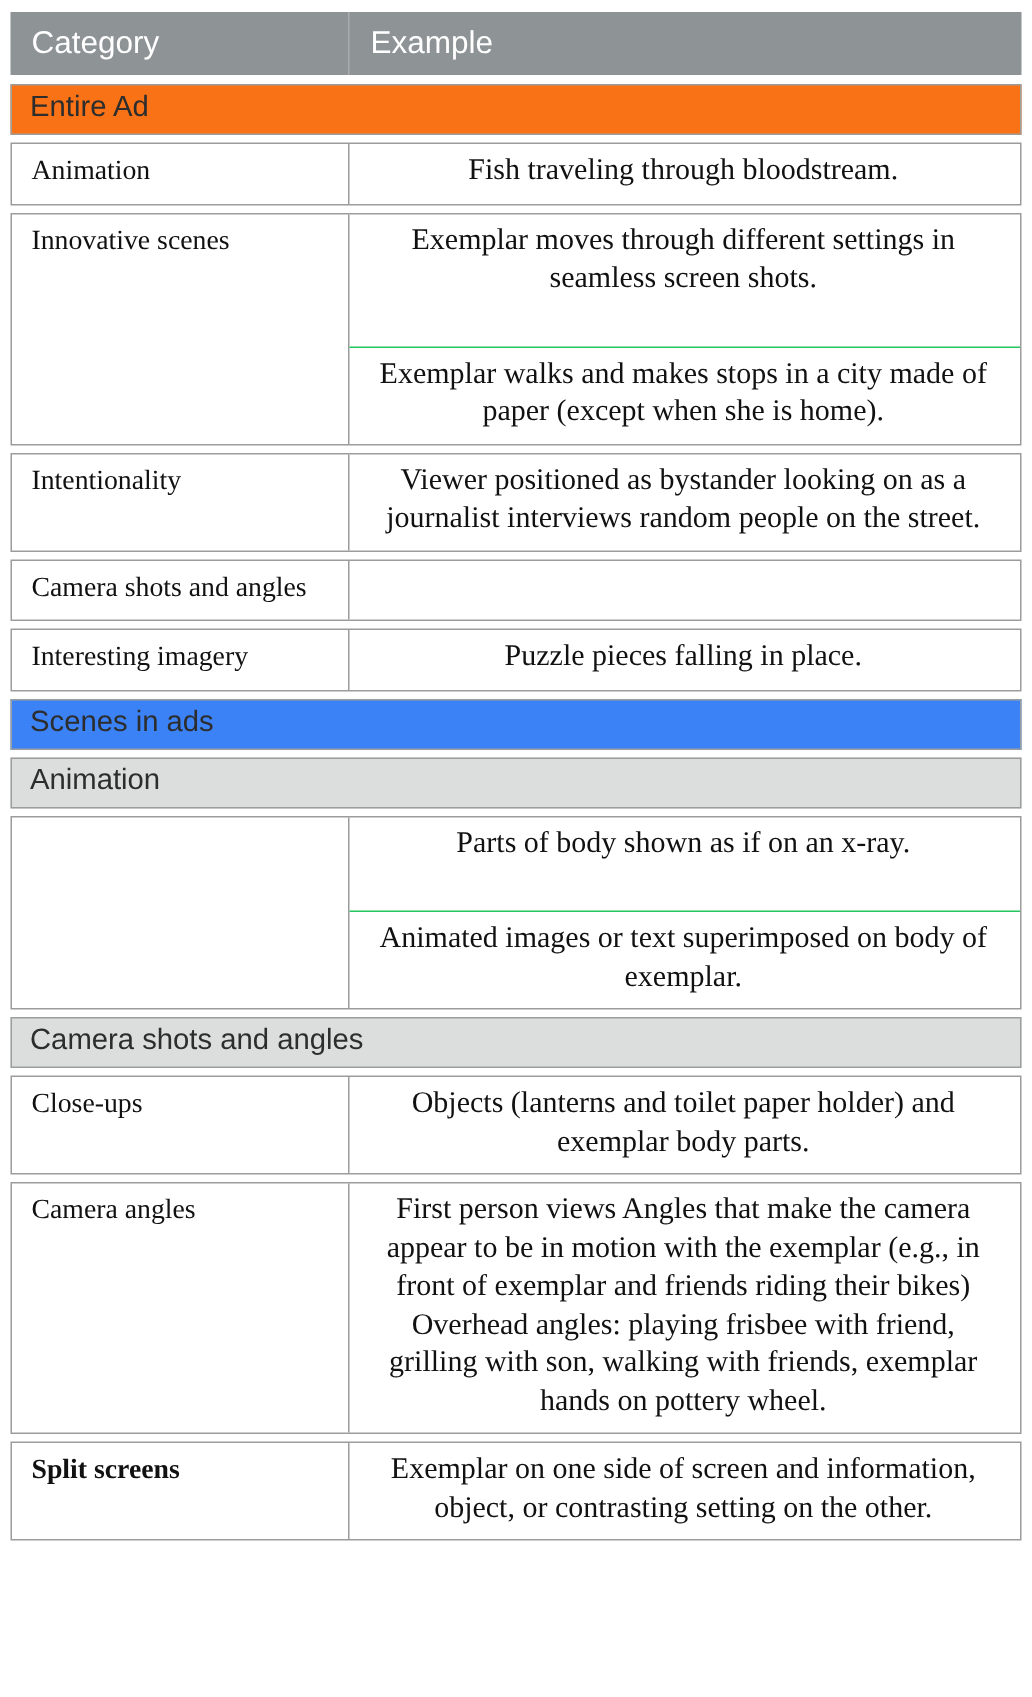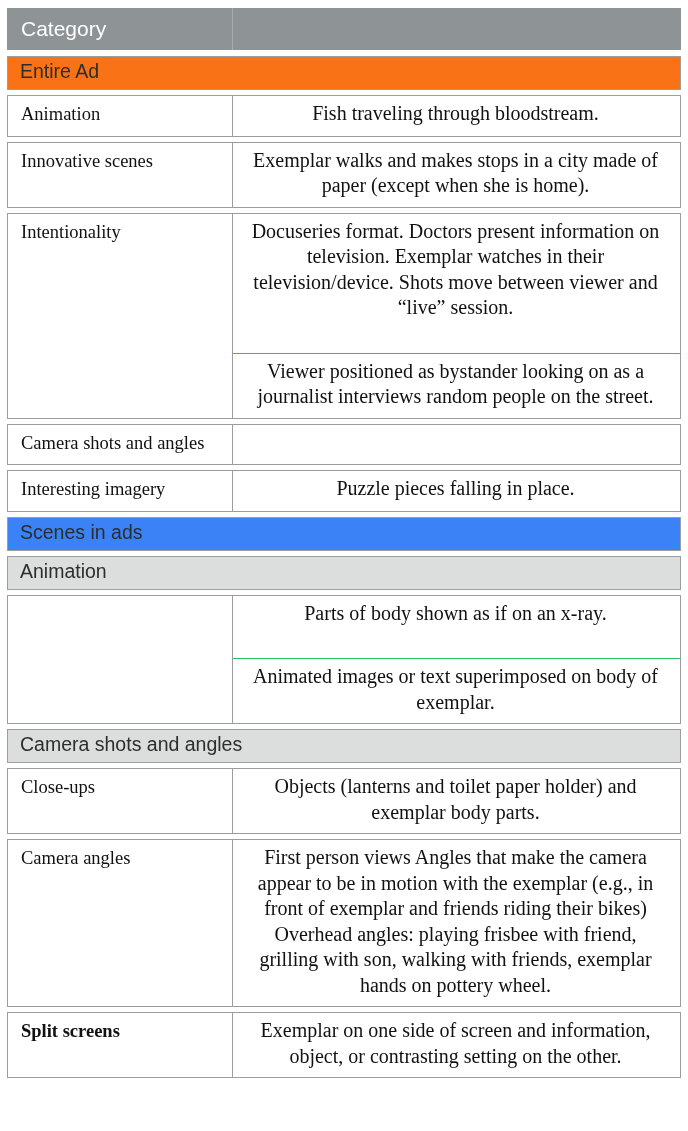--- a/index.html
+++ b/index.html
@@ -89,39 +89,40 @@
     border-top: 1px solid #22c55e;
     margin-top: 24px;
   }
 </style>
 </head>
 <body>
 
 <div class="table-wrap">
   <div class="header-band" style="background: rgb(142, 147, 150);">
     <div class="header-cell header-cat">Category</div>
+    <div class="header-cell header-ex">Example</div>
   </div>
 
 <div class="section-band" style="background: #f97316;"><span>Entire Ad</span></div>
     <div class="row-group">
       <div class="cat-cell">Animation</div>
       <div class="ex-col">
         <div class="ex-cell">Fish traveling through bloodstream.</div>
       </div>
     </div>
     <div class="row-group">
       <div class="cat-cell">Innovative scenes</div>
       <div class="ex-col">
+        <div class="ex-cell">Exemplar moves through different settings in seamless screen shots.</div>
         <div class="ex-cell">Exemplar walks and makes stops in a city made of paper (except when she is home).</div>
       </div>
     </div>
     <div class="row-group">
       <div class="cat-cell">Intentionality</div>
       <div class="ex-col">
-        <div class="ex-cell">Docuseries format. Doctors present information on television. Exemplar watches in their television/device. Shots move between viewer and “live” session.</div>
         <div class="ex-cell">Viewer positioned as bystander looking on as a journalist interviews random people on the street.</div>
       </div>
     </div>
     <div class="row-group">
       <div class="cat-cell">Camera shots and angles</div>
     </div>
     <div class="row-group">
       <div class="cat-cell">Interesting imagery</div>
       <div class="ex-col">
         <div class="ex-cell">Puzzle pieces falling in place.</div>

